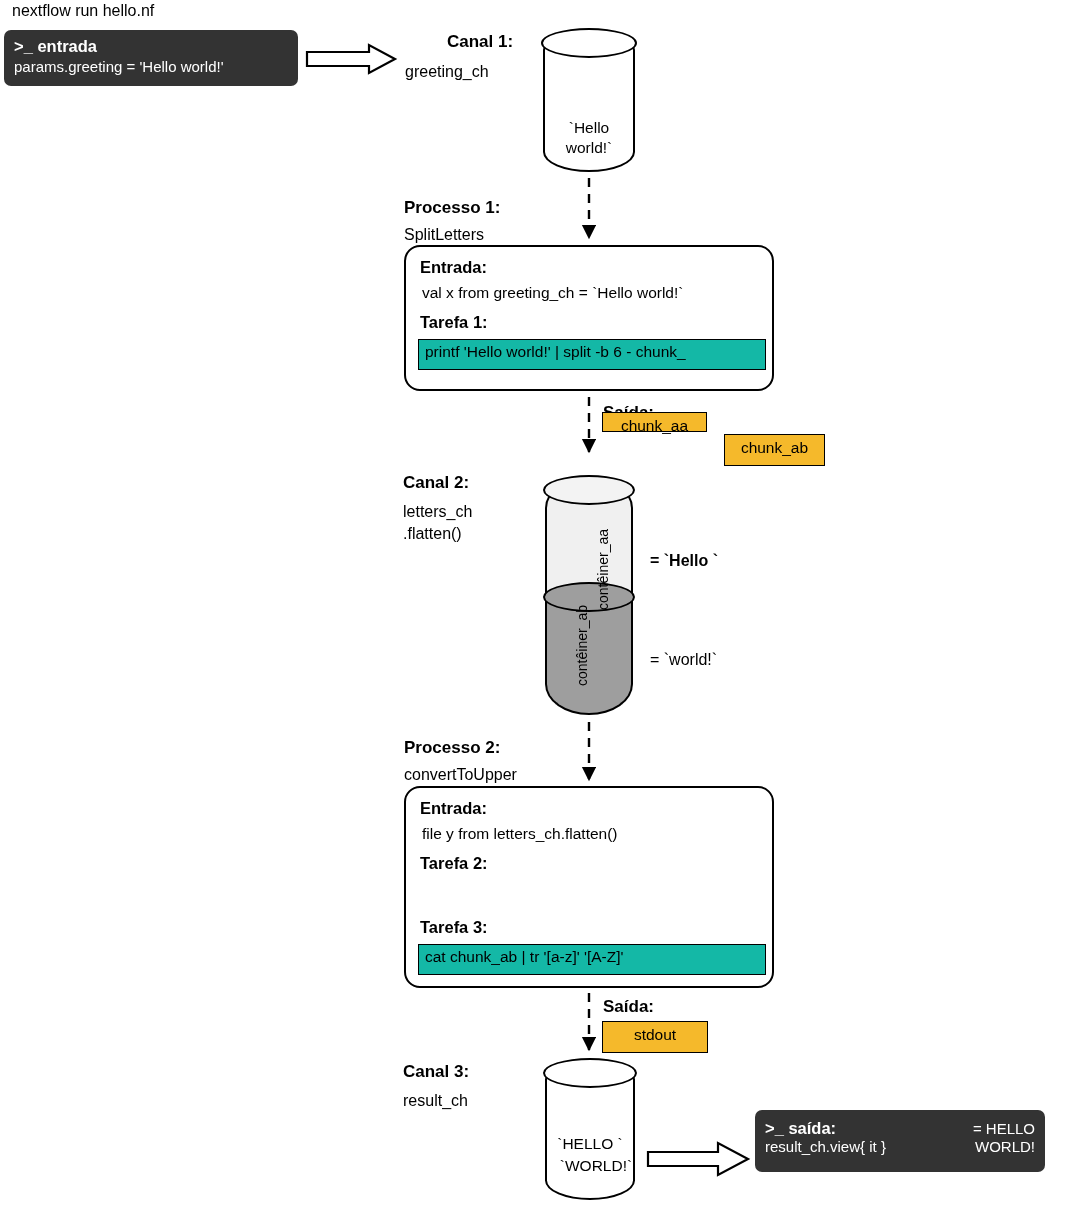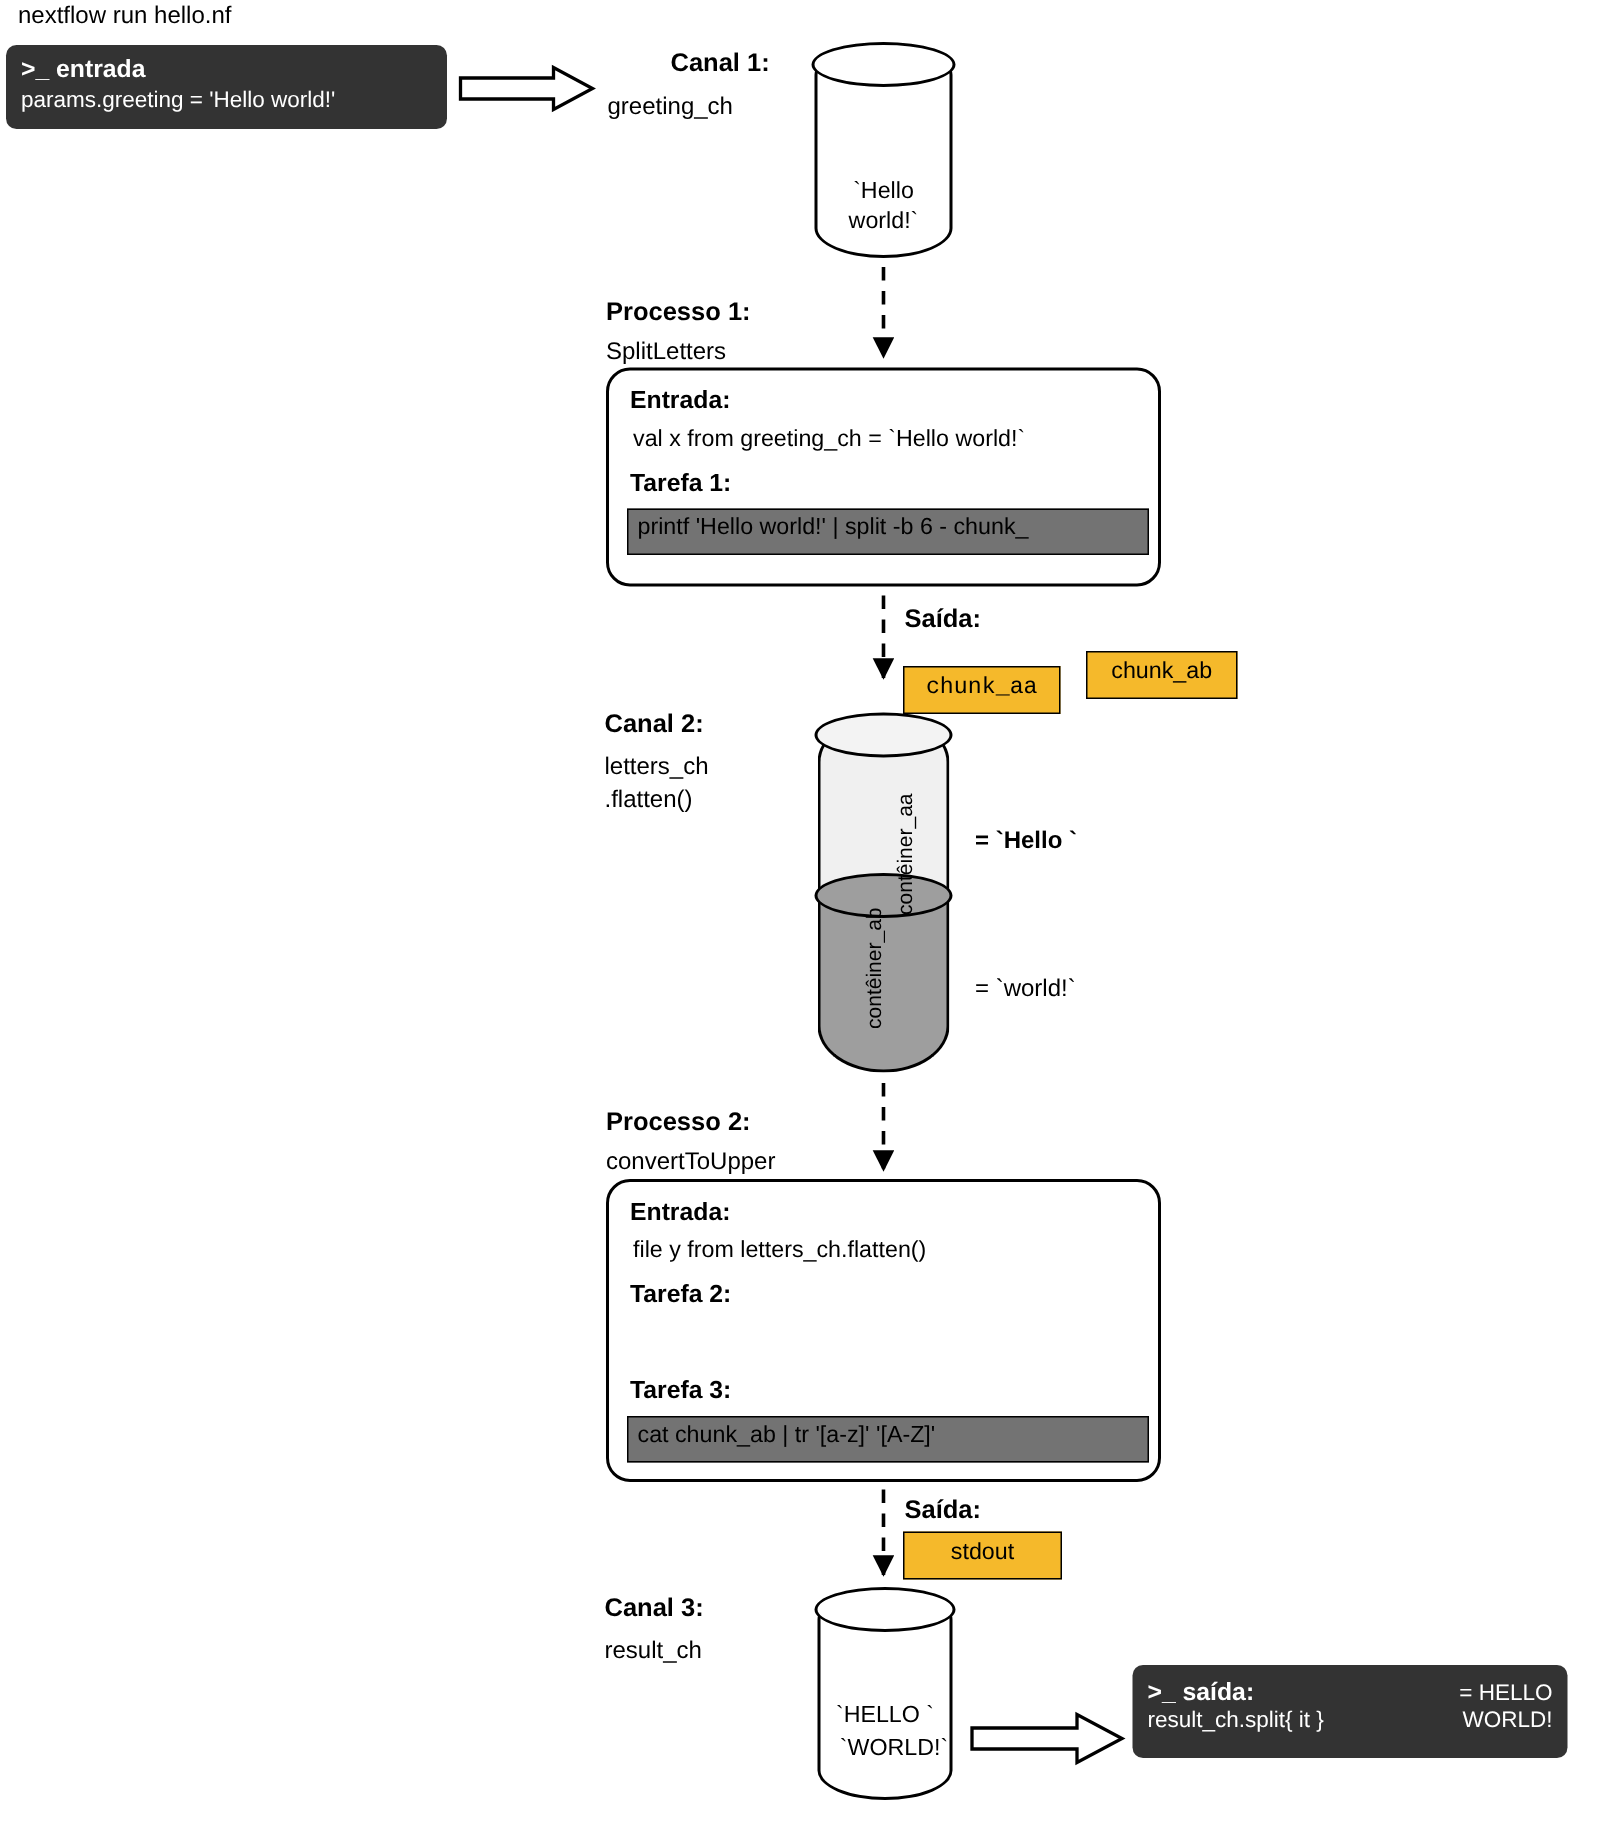--- a/index.html
+++ b/index.html
@@ -165,21 +165,21 @@
   .sec-title {
     font-size: 16.5px;
     font-weight: bold;
     white-space: nowrap;
   }
   .sec-text {
     font-size: 15.5px;
     white-space: nowrap;
   }
   .cmdbox {
-    background: #737373;
+    background: #14b8a6;
     border: 1.5px solid #000;
     font-size: 15.5px;
     box-sizing: border-box;
     padding: 3px 6px;
     white-space: nowrap;
   }
 
   
   .chip {
     background: #f5b92b;
@@ -230,21 +230,21 @@
   <div class="abs lbl-norm" style="left:404px; top:226px;text-align:right;">SplitLetters</div>
 
   <div class="abs procbox" style="left:404px; top:245px; width:370px; height:146px;">
     <div class="abs sec-title" style="left:14px; top:11px;">Entrada:</div>
     <div class="abs sec-text" style="left:16px; top:37px;">val x from greeting_ch = `Hello world!`</div>
     <div class="abs sec-title" style="left:14px; top:66px;">Tarefa 1:</div>
     <div class="abs cmdbox" style="left:12px; top:92px; width:348px; height:31px;">printf 'Hello world!' | split -b 6 - chunk_</div>
   </div>
 
   <div class="abs lbl-bold" style="left:603px; top:403px;">Saída:</div>
-  <div class="abs chip" style="left:602px; top:444px; width:105px; height:32px;font-family:Liberation Mono, monospace;">chunk_aa</div>
+  <div class="abs chip" style="left:602px; top:412px; width:105px; height:20px;">chunk_aa</div>
   <div class="abs chip" style="left:724px; top:434px; width:101px; height:32px;">chunk_ab</div>
 
   <div class="abs lbl-bold" style="left:403px; top:473px;">Canal 2:</div>
   <div class="abs lbl-norm" style="left:403px; top:503px;">letters_ch</div>
   <div class="abs lbl-norm" style="left:403px; top:525px;">.flatten()</div>
 
   <div class="abs cyl2" style="left:545px; top:477px; width:88px; height:238px;">
     <div class="halfBot"></div>
     <div class="halfTop"></div>
     <div class="midline"></div>
@@ -278,21 +278,21 @@
     <div class="txt" style="top:74px;">`HELLO `</div>
     <div class="txt" style="top:96px;padding-left:12px;">`WORLD!`</div>
   </div>
 
   <div class="abs terminal term-out">
     <div class="row row1">
       <span class="left">&gt;_ saída:</span>
       <span class="right">= HELLO</span>
     </div>
     <div class="row row2">
-      <span class="left">result_ch.split{ it }</span>
+      <span class="left">result_ch.view{ it }</span>
       <span class="right">WORLD!</span>
     </div>
   </div>
 
   <svg class="overlay">
     <defs>
       <marker id="arrowHead" markerWidth="8" markerHeight="8" refX="5.5" refY="3" orient="auto">
         <path d="M0,0 L6,3 L0,6 z" fill="#000"></path>
       </marker>
     </defs>

